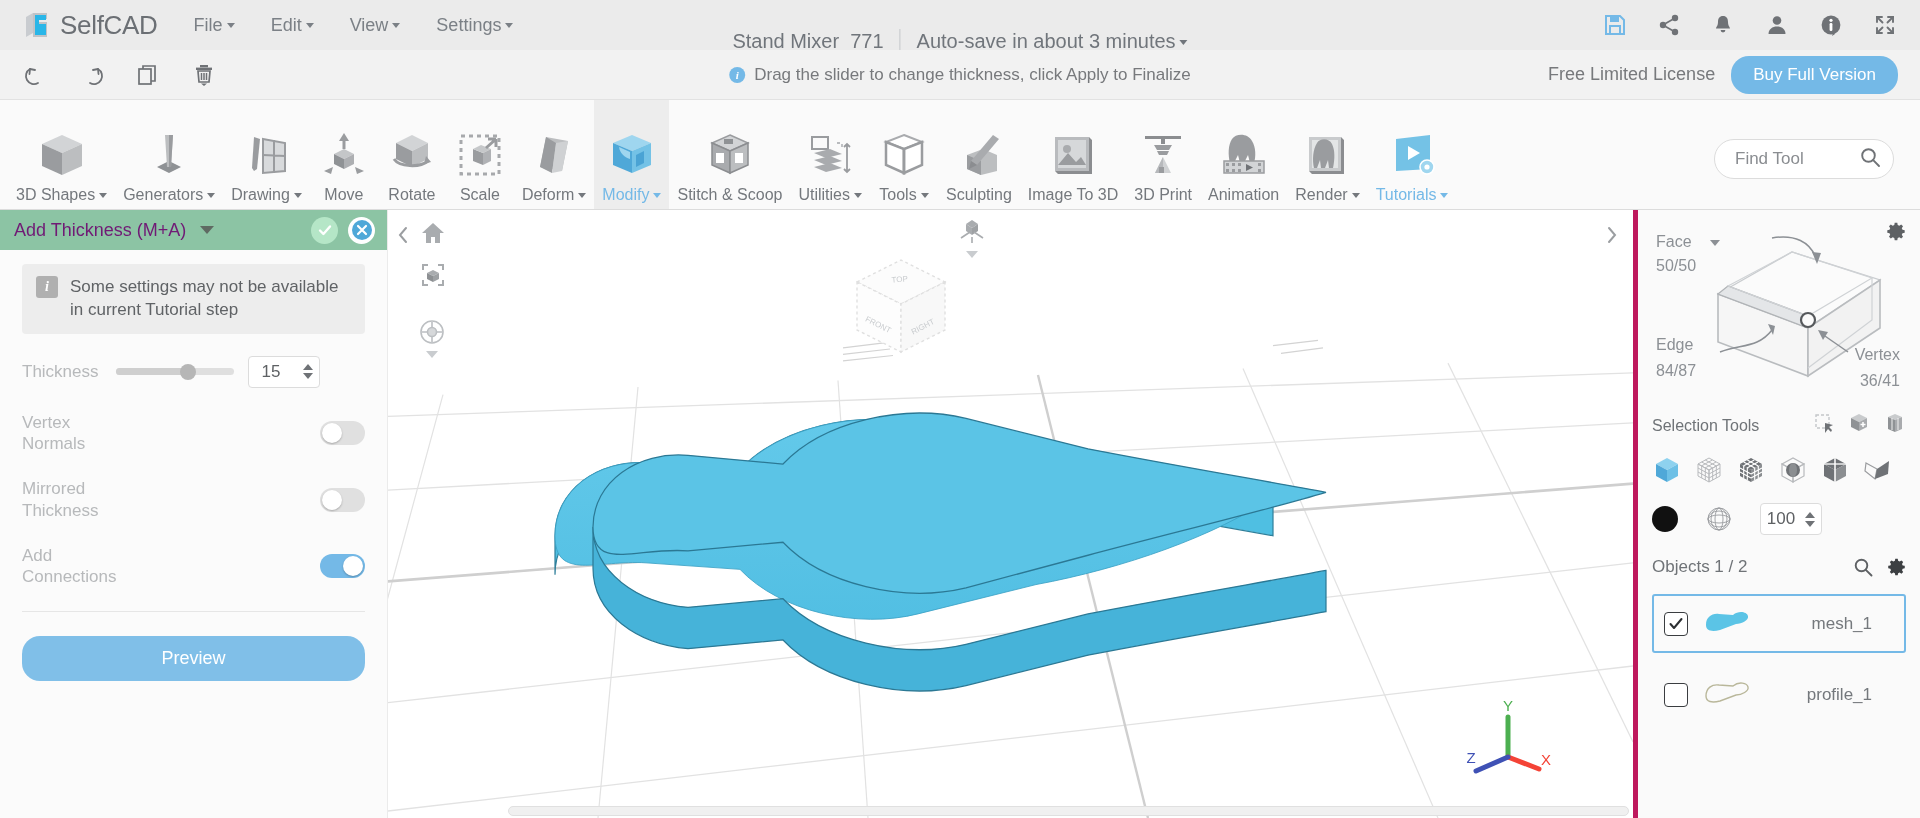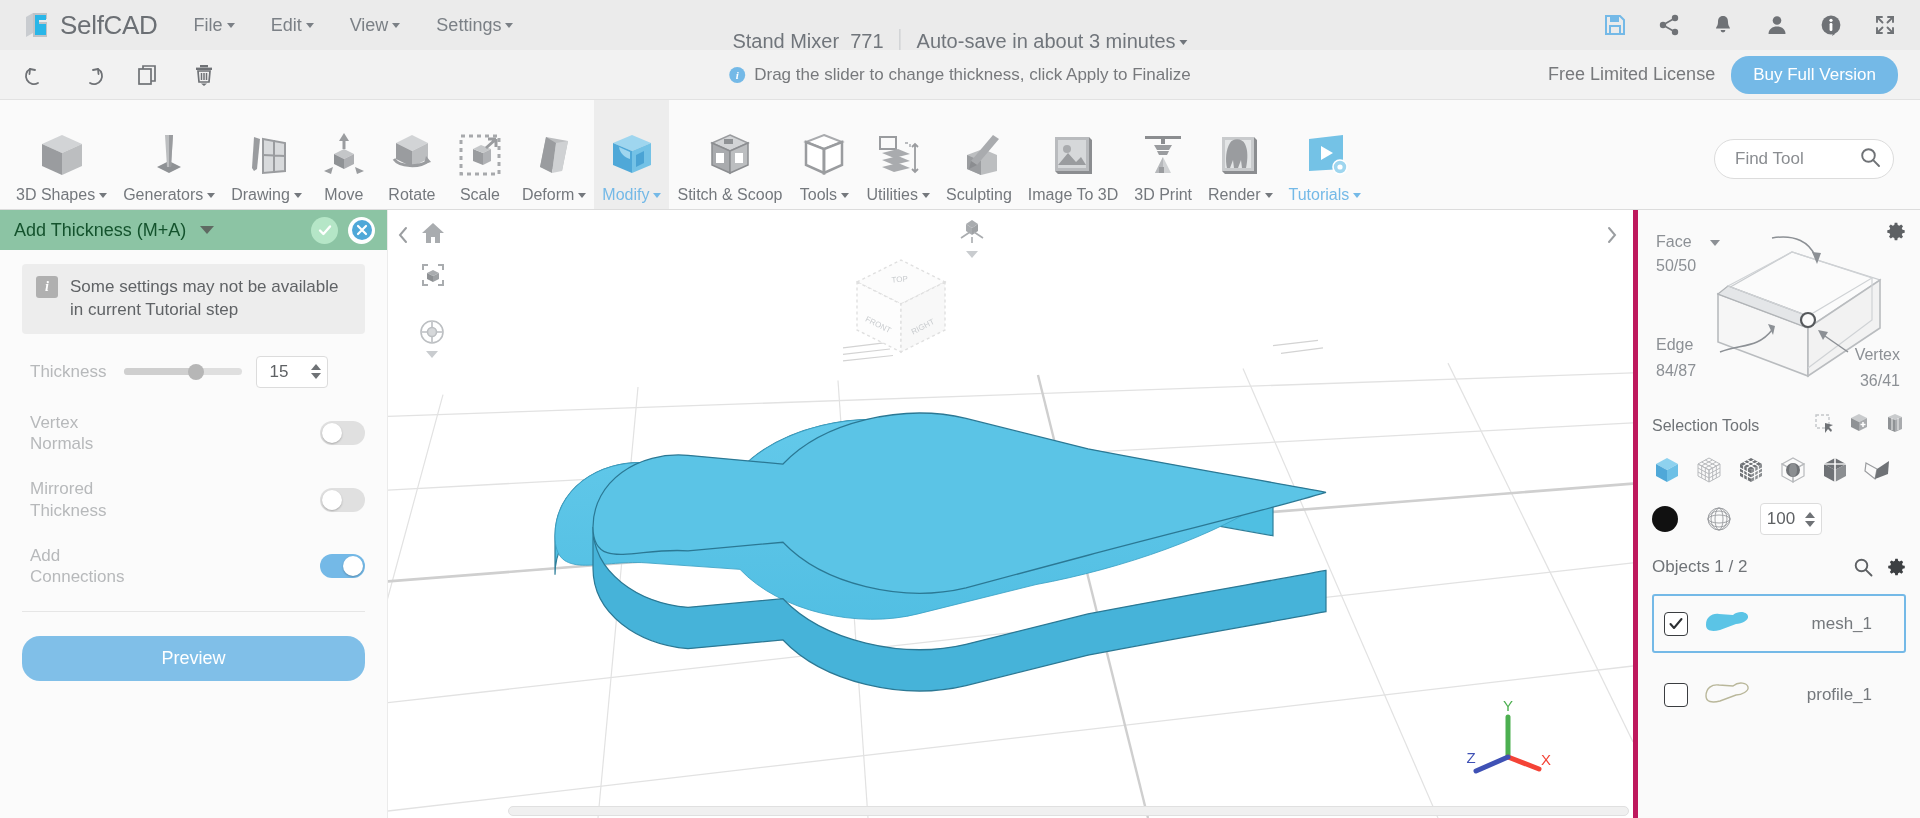--- a/index.html
+++ b/index.html
@@ -87,39 +87,39 @@
 
   
   .bodyrow { flex:1; display:flex; position:relative; min-height:0; }
 
   
   .leftpanel { width:388px; flex:0 0 388px; background:#fbfbfb; display:flex; flex-direction:column; border-right:1px solid #ebebeb; }
   .lp-header {
     height:40px; background:#8cc4a4; display:flex; align-items:center; padding:0 14px; gap:0;
     position:relative;
   }
-  .lp-title { font-size:18px; color:#14532d; }
+  .lp-title { font-size:18px; color:#701a75; }
   .lp-caret { margin-left:14px; width:0;height:0;border-left:7px solid transparent;border-right:7px solid transparent;border-top:8px solid #5f6a62; cursor:pointer;}
   .lp-actions { position:absolute; right:12px; display:flex; gap:10px; align-items:center; }
   .circ-btn { width:27px;height:27px;border-radius:50%; display:flex;align-items:center;justify-content:center; cursor:pointer; }
   .circ-ok { background:#b5e6c7; }
   .circ-x { background:#ffffff; }
   .lp-body { padding:14px 22px 0 22px; }
   .notice {
     background:#ededed; border-radius:4px; padding:12px 14px; display:flex; gap:12px; align-items:flex-start;
     margin-bottom:22px;
   }
   .notice-i {
     width:22px;height:22px;border-radius:3px;background:#b0b0b0;color:#fff;
     display:flex;align-items:center;justify-content:center;font-style:italic;font-size:14px;font-weight:bold;
     flex:0 0 22px; font-family:"Liberation Serif",serif;
   }
   .notice-text { font-size:17px; color:#606366; line-height:1.35; }
   .row { display:flex; align-items:center; margin-bottom:24px; }
-  .row-label { font-size:17px; color:#b7b9bb; width:92px; line-height:1.25; flex:0 0 92px;margin-left:8px; }
+  .row-label { font-size:17px; color:#b7b9bb; width:92px; line-height:1.25; flex:0 0 92px; }
   .slider-track {
     flex:1; height:7px; background:#dfdfdf; border-radius:4px; position:relative; margin:0 14px 0 2px; max-width:118px;
   }
   .slider-fill { position:absolute; left:0; top:0; bottom:0; width:61%; background:#cfcfcf; border-radius:4px; }
   .slider-knob { position:absolute; left:61%; top:50%; transform:translate(-50%,-50%); width:16px;height:16px;border-radius:50%; background:#b6b6b6; cursor:pointer;}
   .numfield {
     width:72px; height:32px; border:1px solid #dcdcdc; border-radius:4px; background:#fff;
     display:flex; align-items:center; justify-content:space-between; padding:0 6px 0 0;
   }
   .numfield input {
@@ -410,41 +410,41 @@
             <rect x="31" y="24" width="8" height="10" fill="#fff"></rect>
             <rect x="20" y="10" width="9" height="5" fill="#8f9295"></rect>
           </svg>
       </div>
       <div class="rb-label">Stitch &amp; Scoop</div>
     </div>
 
     <div class="rb-item">
       <div class="rb-ico">
         <svg width="52" height="52" viewBox="0 0 52 52">
-            <path d="M26 6 L44 13 L26 20 L8 13 Z" fill="#fff" stroke="#a9abae" stroke-width="2"></path>
-            <path d="M8 13 L26 20 L26 44 L8 36 Z" fill="#fff" stroke="#9a9c9f" stroke-width="2.5"></path>
-            <path d="M44 13 L26 20 L26 44 L44 36 Z" fill="#fff" stroke="#9a9c9f" stroke-width="2.5"></path>
-            <path d="M26 20 L26 44" stroke="#9a9c9f" stroke-width="2.5"></path>
-          </svg>
-      </div>
-      <div class="rb-label"><span>Tools</span><i class="caret"></i></div>
-    </div>
-
-    <div class="rb-item">
-      <div class="rb-ico">
-        <svg width="52" height="52" viewBox="0 0 52 52">
             <path d="M8 8 L24 8 L24 20 L8 20 Z" fill="none" stroke="#9a9c9f" stroke-width="2"></path>
             <path d="M10 24 L26 20 L38 25 L22 29 Z" fill="#a9abae"></path>
             <path d="M10 31 L26 27 L38 32 L22 36 Z" fill="#a9abae"></path>
             <path d="M10 38 L26 34 L38 39 L22 43 Z" fill="#a9abae"></path>
             <path d="M43 16 L43 42 M40 18 L43 15 L46 18 M40 40 L43 43 L46 40" stroke="#9a9c9f" stroke-width="1.8" fill="none"></path>
             <path d="M33 14 h5 v6" stroke="#b9bbbe" stroke-width="1.8" fill="none" stroke-dasharray="3 3"></path>
           </svg>
       </div>
       <div class="rb-label"><span>Utilities</span><i class="caret"></i></div>
+    </div>
+
+    <div class="rb-item">
+      <div class="rb-ico">
+        <svg width="52" height="52" viewBox="0 0 52 52">
+            <path d="M26 6 L44 13 L26 20 L8 13 Z" fill="#fff" stroke="#a9abae" stroke-width="2"></path>
+            <path d="M8 13 L26 20 L26 44 L8 36 Z" fill="#fff" stroke="#9a9c9f" stroke-width="2.5"></path>
+            <path d="M44 13 L26 20 L26 44 L44 36 Z" fill="#fff" stroke="#9a9c9f" stroke-width="2.5"></path>
+            <path d="M26 20 L26 44" stroke="#9a9c9f" stroke-width="2.5"></path>
+          </svg>
+      </div>
+      <div class="rb-label"><span>Tools</span><i class="caret"></i></div>
     </div>
 
     <div class="rb-item">
       <div class="rb-ico">
         <svg width="52" height="52" viewBox="0 0 52 52">
             <path d="M14 26 L30 20 L44 26 L44 42 L28 46 L14 40 Z" fill="#bcbec0"></path>
             <path d="M14 26 L28 32 L28 46 L14 40 Z" fill="#9a9c9f"></path>
             <path d="M40 6 L46 10 L24 36 L18 32 Z" fill="#a9abae"></path>
             <path d="M18 32 L24 36 L16 40 Z" fill="#8b8d90"></path>
           </svg>
@@ -473,20 +473,40 @@
             <path d="M17 16 h18 l-3 5 H20 Z" fill="#9a9c9f"></path>
             <path d="M20 22 h12 l-2 4 H22 Z" fill="#9a9c9f"></path>
             <path d="M18 44 L26 28 L34 44 Z" fill="#d0d2d4"></path>
             <path d="M18 44 L26 28 L26 44 Z" fill="#b7b9bc"></path>
             <rect x="22" y="38" width="5" height="6" fill="#9a9c9f"></rect>
           </svg>
       </div>
       <div class="rb-label">3D Print</div>
     </div>
 
+    <div class="rb-item">
+      <div class="rb-ico">
+        <svg width="52" height="52" viewBox="0 0 52 52">
+            <path d="M14 10 C18 4 30 4 34 12 C38 18 38 28 36 34 L32 34 L30 26 L26 34 L22 34 L20 26 L16 34 L12 34 C10 26 10 16 14 10 Z" fill="#9a9c9f"></path>
+            <rect x="6" y="32" width="40" height="12" fill="#d2d4d6" stroke="#9a9c9f" stroke-width="1.5"></rect>
+            <g fill="#9a9c9f">
+              <rect x="8" y="34" width="3" height="3"></rect>
+              <rect x="14" y="34" width="3" height="3"></rect>
+              <rect x="20" y="34" width="3" height="3"></rect>
+              <rect x="8" y="40" width="3" height="3"></rect>
+              <rect x="14" y="40" width="3" height="3"></rect>
+              <rect x="20" y="40" width="3" height="3"></rect>
+              <rect x="40" y="34" width="3" height="3"></rect>
+              <rect x="40" y="40" width="3" height="3"></rect>
+            </g>
+            <path d="M28 35 L35 38.5 L28 42 Z" fill="#6f7276"></path>
+          </svg>
+      </div>
+      <div class="rb-label">Animation</div>
+    </div>
 
     <div class="rb-item">
       <div class="rb-ico">
         <svg width="52" height="52" viewBox="0 0 52 52">
             <rect x="8" y="8" width="32" height="34" fill="#c9cbcd"></rect>
             <rect x="11" y="11" width="26" height="28" fill="#e3e5e6"></rect>
             <path d="M16 14 C19 9 28 9 31 15 C34 21 34 30 32 39 L28 39 L27 31 L24 39 L20 39 L19 31 L16 39 L13 39 C11 31 12 20 16 14 Z" fill="#9a9c9f"></path>
             <path d="M40 8 L43 11 L43 45 L11 45 L8 42 L40 42 Z" fill="#8b8d90"></path>
           </svg>
       </div>

